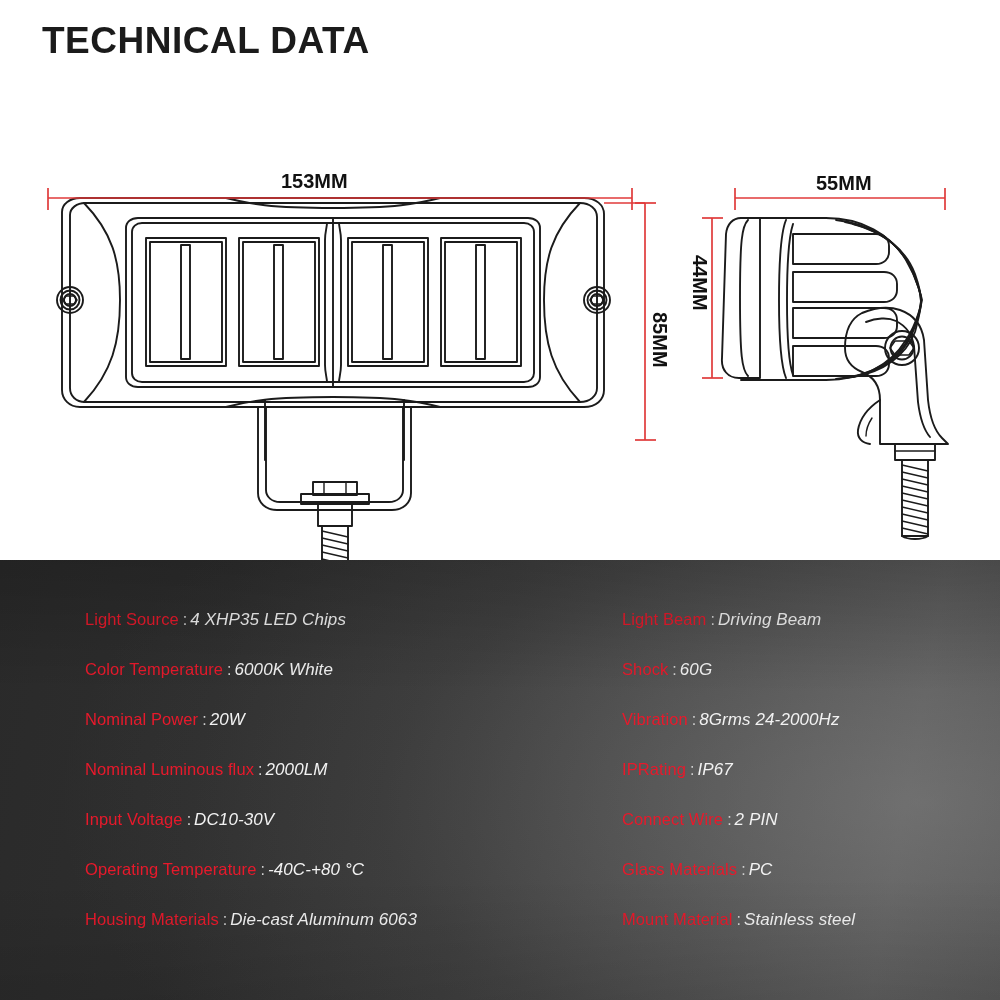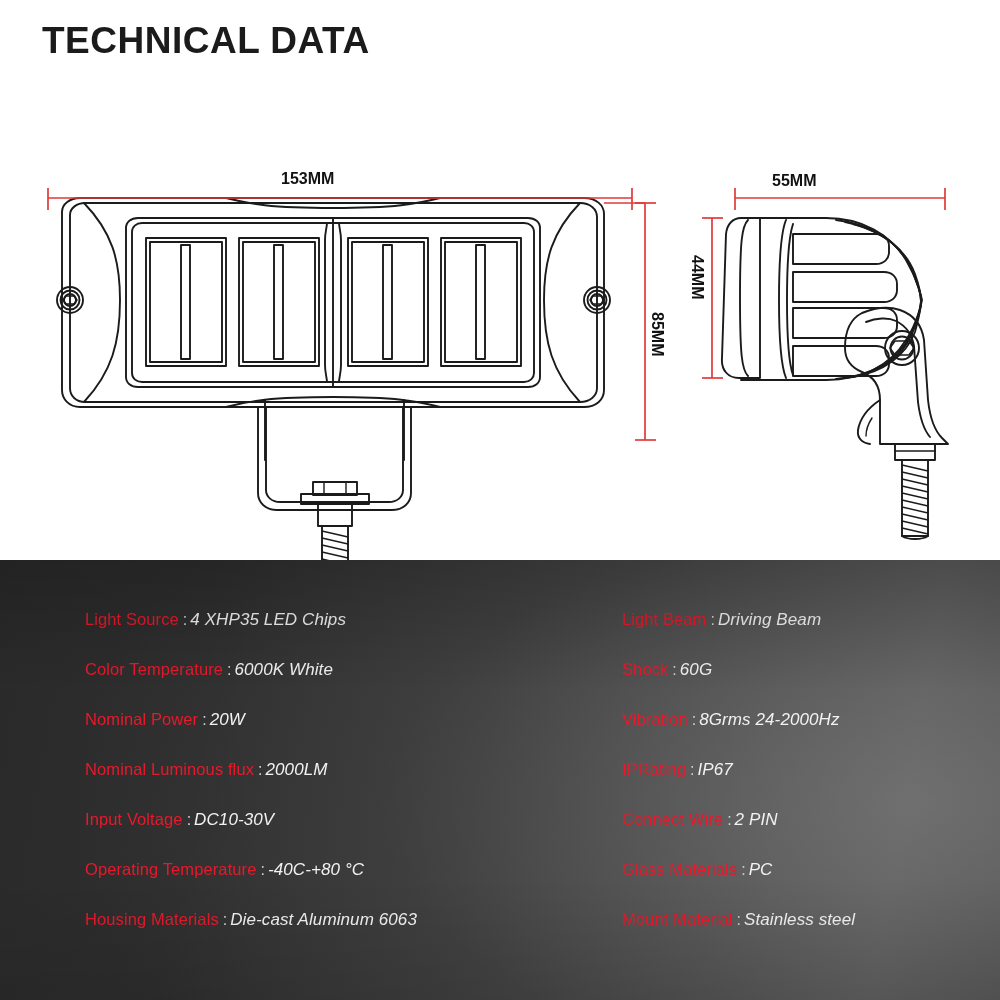--- a/index.html
+++ b/index.html
@@ -30,32 +30,32 @@
     left:0; top:100px;
     width:1000px; height:460px;
     background:#fff;
   }
   #drawing-svg { display:block; }
 
   
   .dim-label {
     position:absolute;
     font-family:"Liberation Sans", sans-serif;
-    font-size:16px;
+    font-size:20px;
     font-weight:bold;
     color:#111;
     white-space:nowrap;
   }
   .dim-label.vertical {
     writing-mode:vertical-rl;
     text-orientation:mixed;
   }
   #dim-label-153 { left:281px; top:70px; }
   #dim-label-85  { left:648px; top:212px; }
-  #dim-label-55  { left:772px; top:72px; }
+  #dim-label-55  { left:816px; top:72px; }
   #dim-label-44  { left:688px; top:155px; }
 
   
   #spec-panel {
     position:absolute;
     left:0; top:560px;
     width:1000px; height:440px;
     background:
       radial-gradient(ellipse 120% 140% at 92% 55%, rgba(150,150,150,0.40) 0%, rgba(120,120,120,0.10) 45%, rgba(0,0,0,0) 72%),
       linear-gradient(100deg, #2a2a2a 0%, #2e2e2e 22%, #3a3a3a 48%, #4a4a4a 72%, #565656 88%, #4e4e4e 100%);

